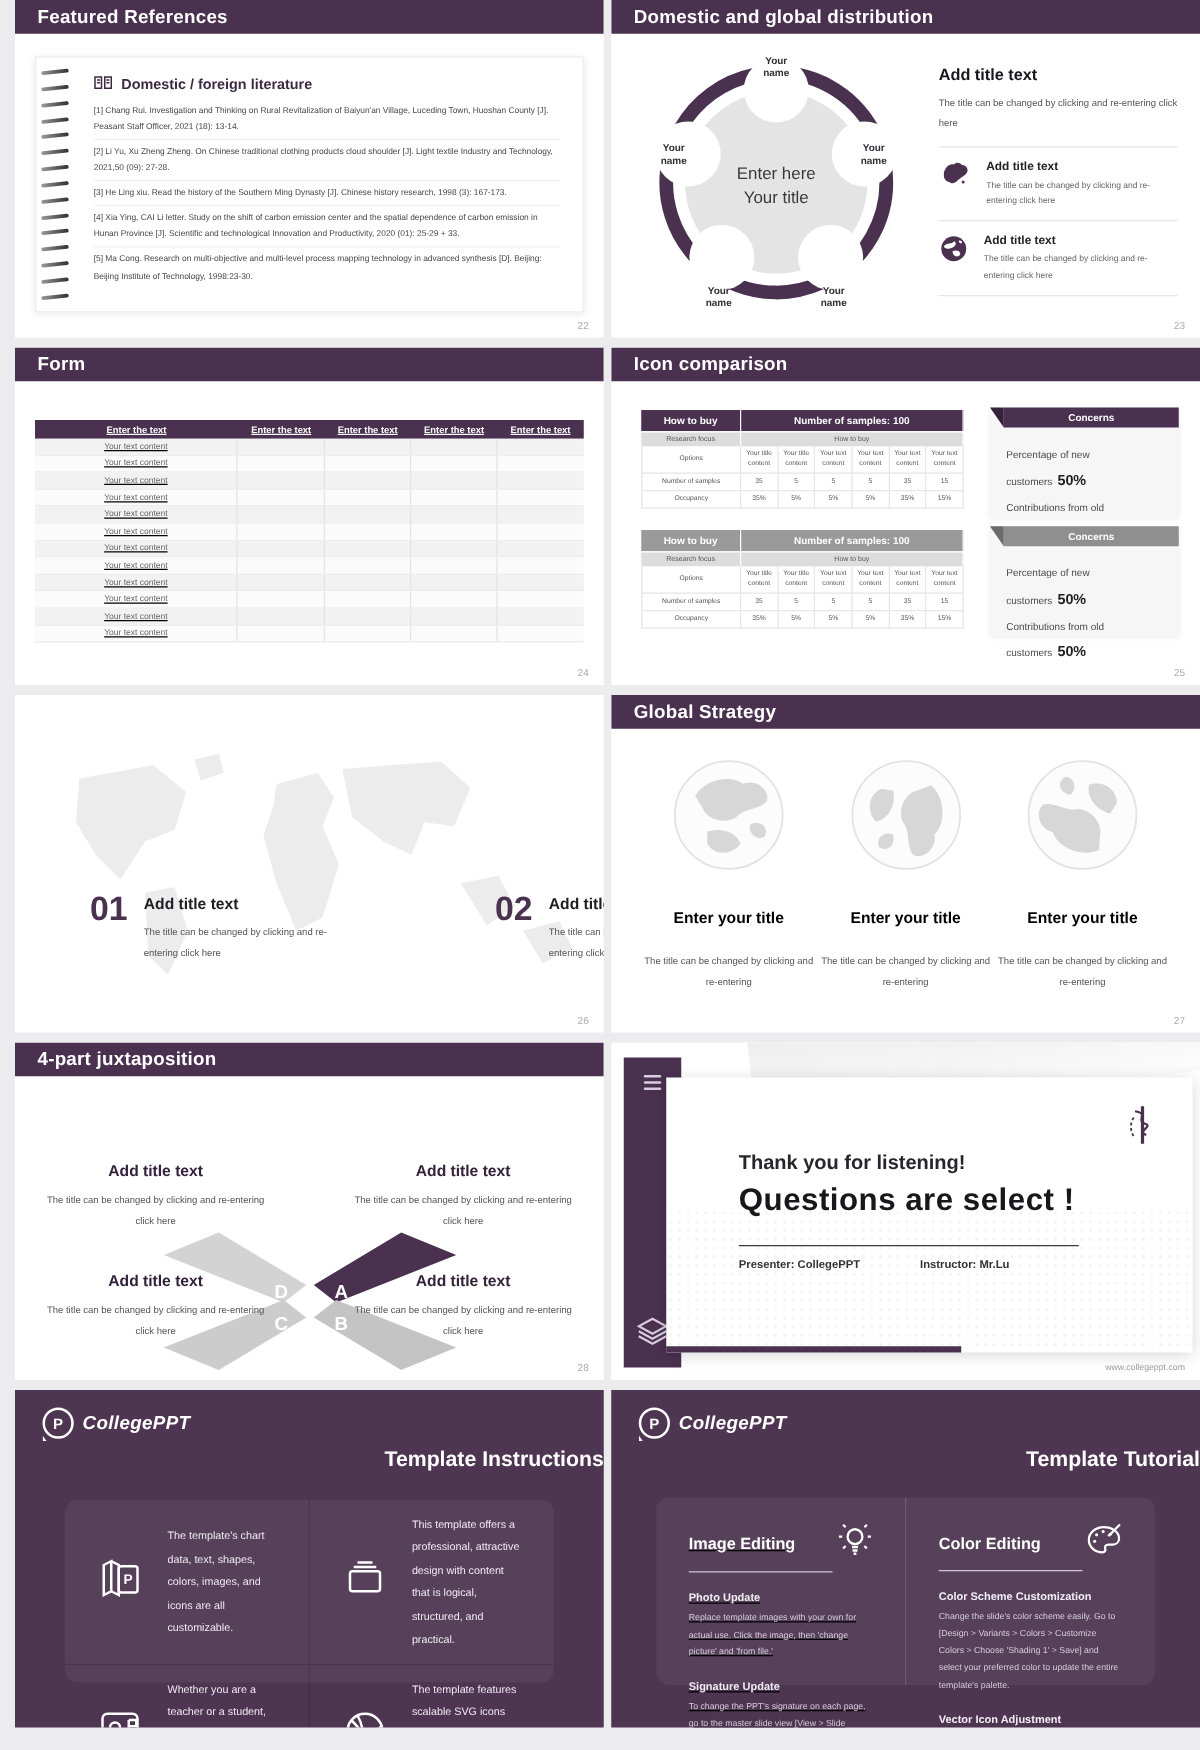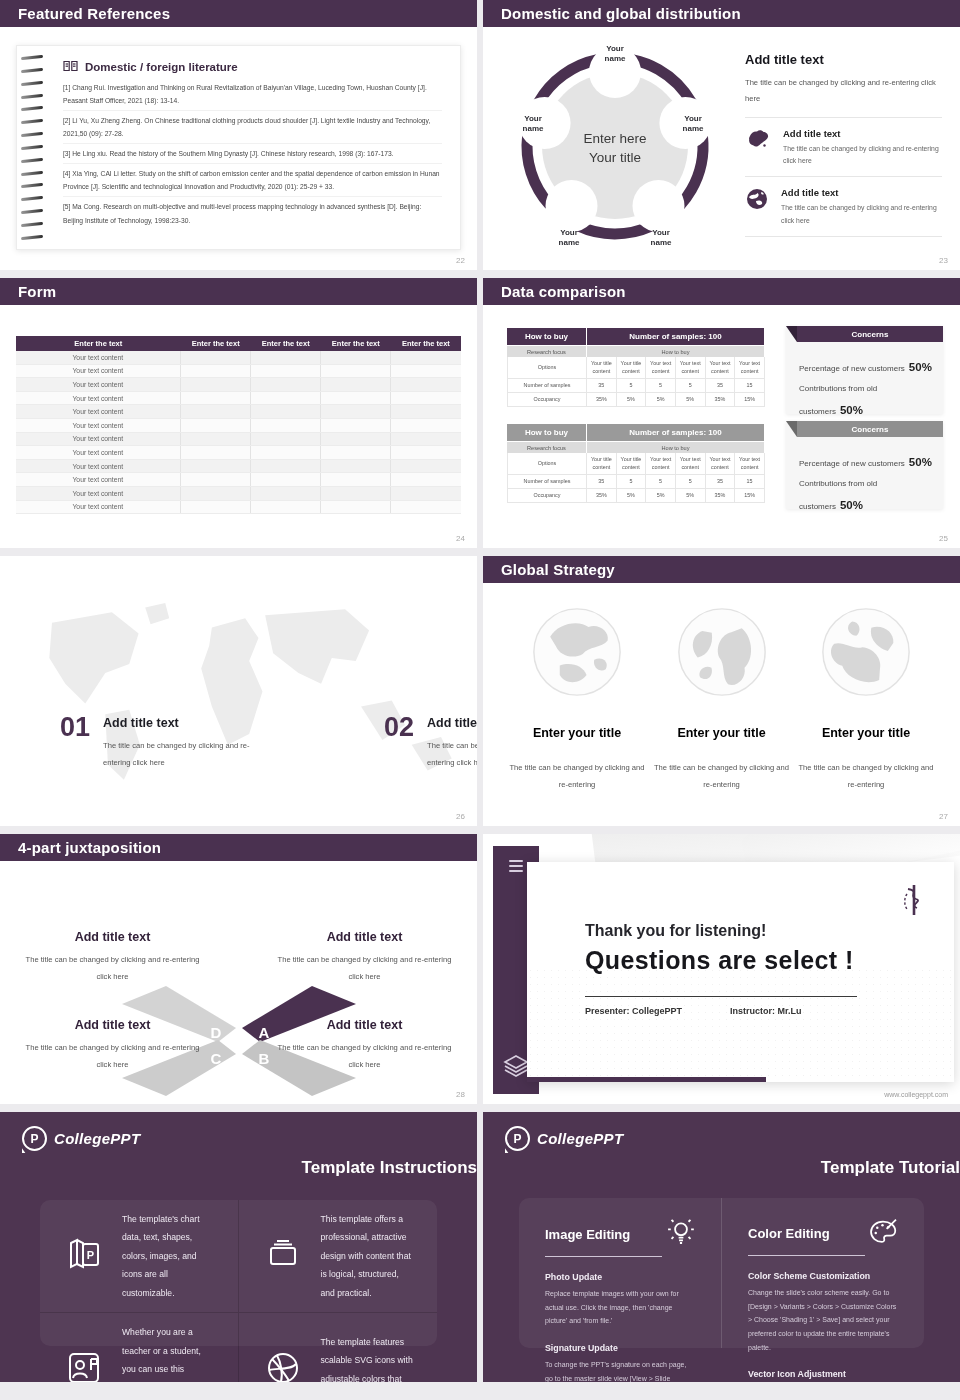--- a/index.html
+++ b/index.html
@@ -1,17 +1,17 @@
 <!DOCTYPE html>
 <html><head>
 <meta charset="utf-8">
 <style>
   html,body{margin:0;padding:0;}
   body{width:960px;height:1400px;background:#ecebee;font-family:"Liberation Sans",sans-serif;-webkit-font-smoothing:antialiased;}
-  .grid{display:grid;grid-template-columns:1fr 1fr;grid-auto-rows:270px;gap:8px 6px;}
+  .grid{display:grid;grid-template-columns:1fr 1fr;grid-auto-rows:270px;gap:8px 6px;padding-left:12px;}
   .slide{position:relative;background:#fff;overflow:hidden;}
   .sheader{height:27px;background:#4a3150;color:#fff;display:flex;align-items:center;padding-left:18px;font-size:15px;font-weight:bold;letter-spacing:.2px;}
   .pagenum{position:absolute;right:12px;bottom:5px;font-size:8px;color:#aaa;}
 
   
   .notebook{position:absolute;left:16px;right:16px;top:45px;bottom:20px;background:#fff;border:1px solid #ececec;box-shadow:0 1px 6px rgba(0,0,0,.10);}
   .coils{position:absolute;left:4px;top:10px;bottom:10px;width:22px;display:flex;flex-direction:column;justify-content:space-between;}
   .coil{height:3px;background:linear-gradient(90deg,#9a9a9a,#595959 60%,#2f2f2f);border-radius:2px;transform:rotate(-6deg);}
   .lit-head{display:flex;align-items:center;gap:7px;margin:14px 18px 4px 46px;color:#3c2a42;font-size:11.5px;font-weight:bold;}
   .refs{margin:0 18px 0 46px;}
@@ -27,21 +27,21 @@
   .dpanel{position:absolute;left:262px;right:18px;top:52px;}
   .dpanel-title{font-size:13px;font-weight:bold;color:#17171d;margin:0 0 8px;}
   .pdesc{font-size:7.6px;color:#555;line-height:2.1;}
   .ditems{margin-top:10px;border-top:1px solid #e6e6e6;}
   .ditem{display:flex;gap:12px;padding:10px 0 9px;border-bottom:1px solid #e6e6e6;align-items:flex-start;}
   .dititle{font-size:9.5px;font-weight:bold;color:#222;margin-bottom:4px;}
   .didesc{font-size:6.8px;color:#666;line-height:1.8;}
 
   
   .ftable{position:absolute;left:16px;right:16px;top:58px;}
-  .fhead,.frow{display:grid;grid-template-columns:37% 15.75% 15.75% 15.75% 15.75%;}
+  .fhead,.frow{display:grid;grid-template-columns:37% 15.75% 15.75% 15.75% 15.75%;text-decoration:underline;}
   .fhead{background:#4a3150;color:#fff;font-size:7.5px;font-weight:bold;}
   .fhead div{height:15px;display:flex;align-items:center;justify-content:center;}
   .frow{height:12.6px;border-bottom:1px solid #ececec;}
   .fbody .frow:nth-child(odd){background:#f2f2f2;}
   .fbody .frow:nth-child(even){background:#fbfbfb;}
   .fcell{border-right:1px solid #e3e3e3;}
   .fcell:last-child{border-right:none;}
   .fc1{font-size:6.8px;color:#666;display:flex;align-items:center;justify-content:center;}
 
   
@@ -114,21 +114,21 @@
   .brand-badge::after{content:"";position:absolute;left:-2px;bottom:-4px;width:6px;height:6px;background:#fff;clip-path:polygon(0 20%,55% 100%,0 100%);}
   .brand-name{color:#fff;font-size:15px;font-weight:bold;font-style:italic;letter-spacing:.3px;}
   .ptitle{position:absolute;left:0;right:0;top:46px;text-align:right;color:#fff;font-size:17px;font-weight:bold;}
   .icards{position:absolute;left:40px;right:40px;top:88px;bottom:36px;background:rgba(255,255,255,.055);border-radius:10px;display:grid;grid-template-columns:1fr 1fr;grid-template-rows:1fr 1fr;}
   .icard{display:flex;align-items:center;gap:18px;padding:10px 24px;}
   .icard.b-r{border-right:1px solid rgba(0,0,0,.16);}
   .icard.b-b{border-bottom:1px solid rgba(0,0,0,.16);}
   .itext{font-size:8.6px;color:#efe9f2;line-height:2.15;}
   .tcard{position:absolute;left:36px;right:36px;top:86px;bottom:34px;background:rgba(255,255,255,.055);border-radius:10px;display:flex;}
   .tcol{flex:1;padding:20px 26px 0;}
-  .tcol:first-child{border-right:1px solid rgba(255,255,255,.14);}
+  .tcol:first-child{border-right:1px solid rgba(255,255,255,.14);text-decoration:underline;}
   .thead{display:flex;align-items:center;justify-content:space-between;}
   .theading{color:#fff;font-size:13px;font-weight:bold;}
   .tline{border:none;border-top:1px solid #cfc5d6;margin:6px 0 0;width:78%;margin-left:0;}
   .tsec-title{margin-top:15px;font-size:8.8px;font-weight:bold;color:#f2edf5;}
   .tsec-text{margin-top:5px;font-size:7px;color:#d6cddb;line-height:1.95;}
 </style>
 </head>
 <body>
 
 <div class="grid">
@@ -333,21 +333,21 @@
           <div class="fcell"></div>
           <div class="fcell"></div>
           <div class="fcell"></div>
         </div>
         </div>
     </div>
     <div class="pagenum">24</div>
   </div>
 
   <div class="slide">
-    <div class="sheader">Data comparison</div>
+    <div class="sheader">Icon comparison</div>
 
     <div class="ctable ct-top theme-purple">
       <div class="crow chead">
         <div>How to buy</div>
         <div>Number of samples: 100</div>
       </div>
       <div class="crow csub">
         <div>Research focus</div>
         <div>How to buy</div>
       </div>

